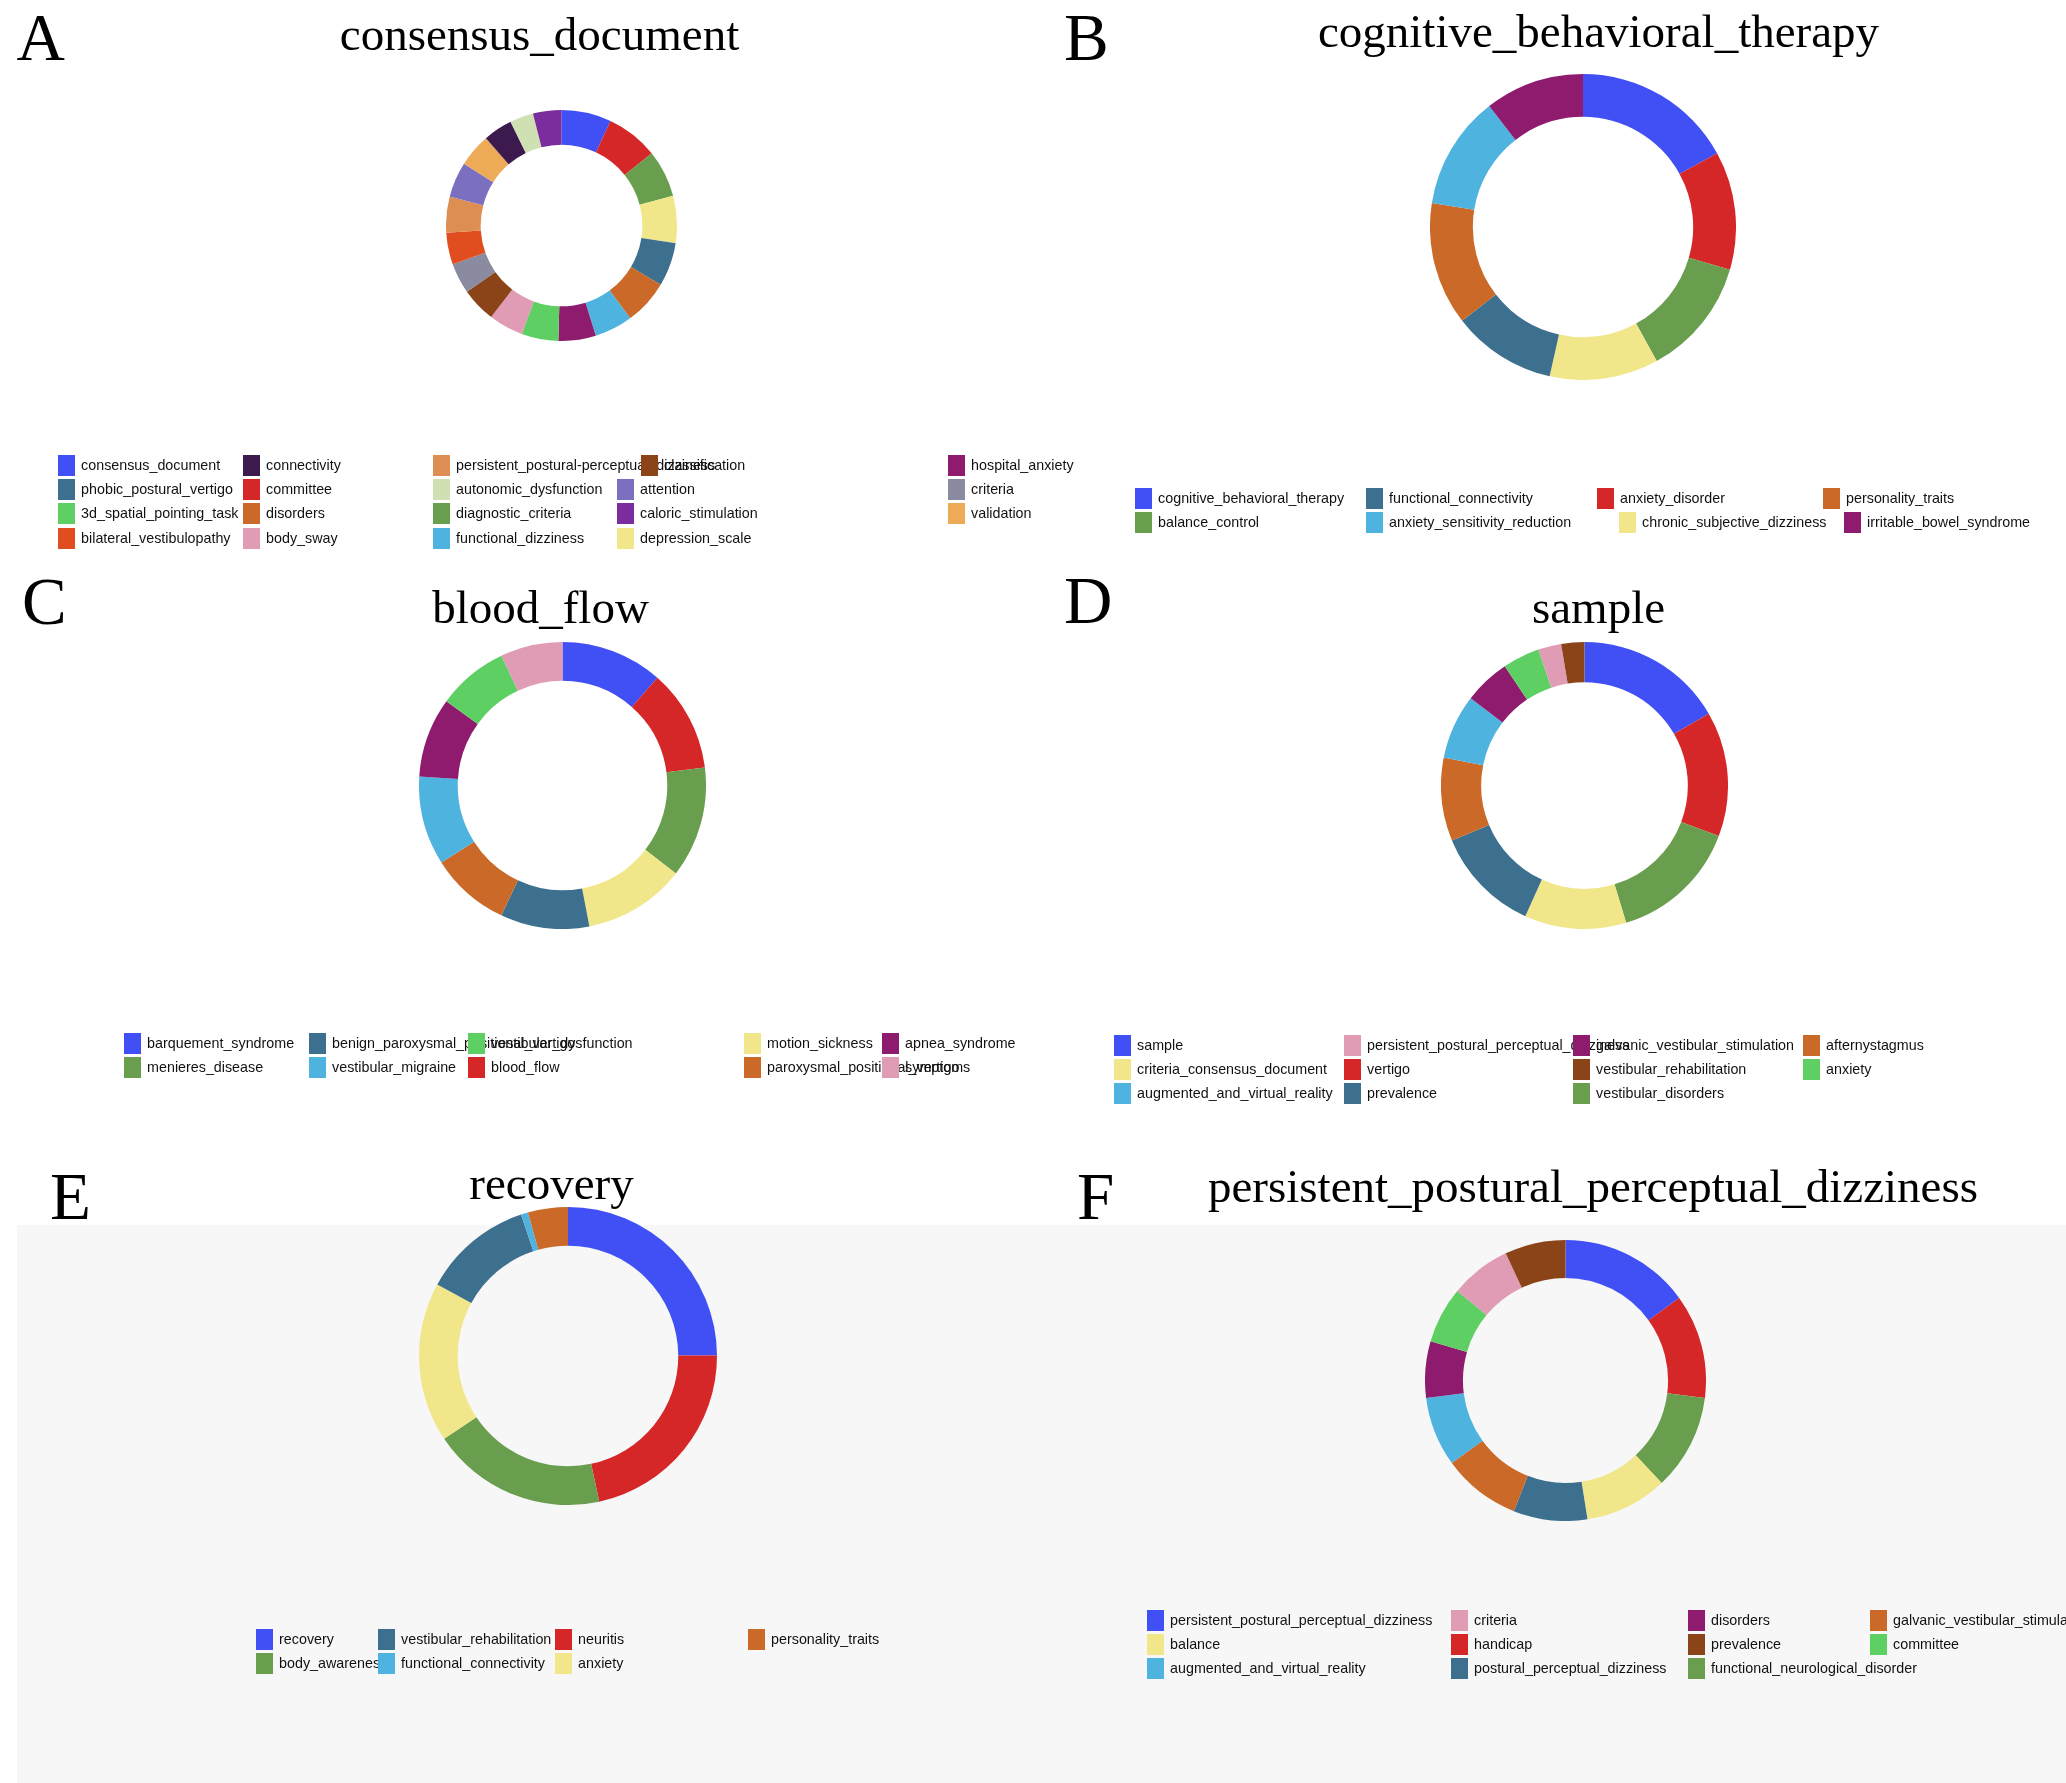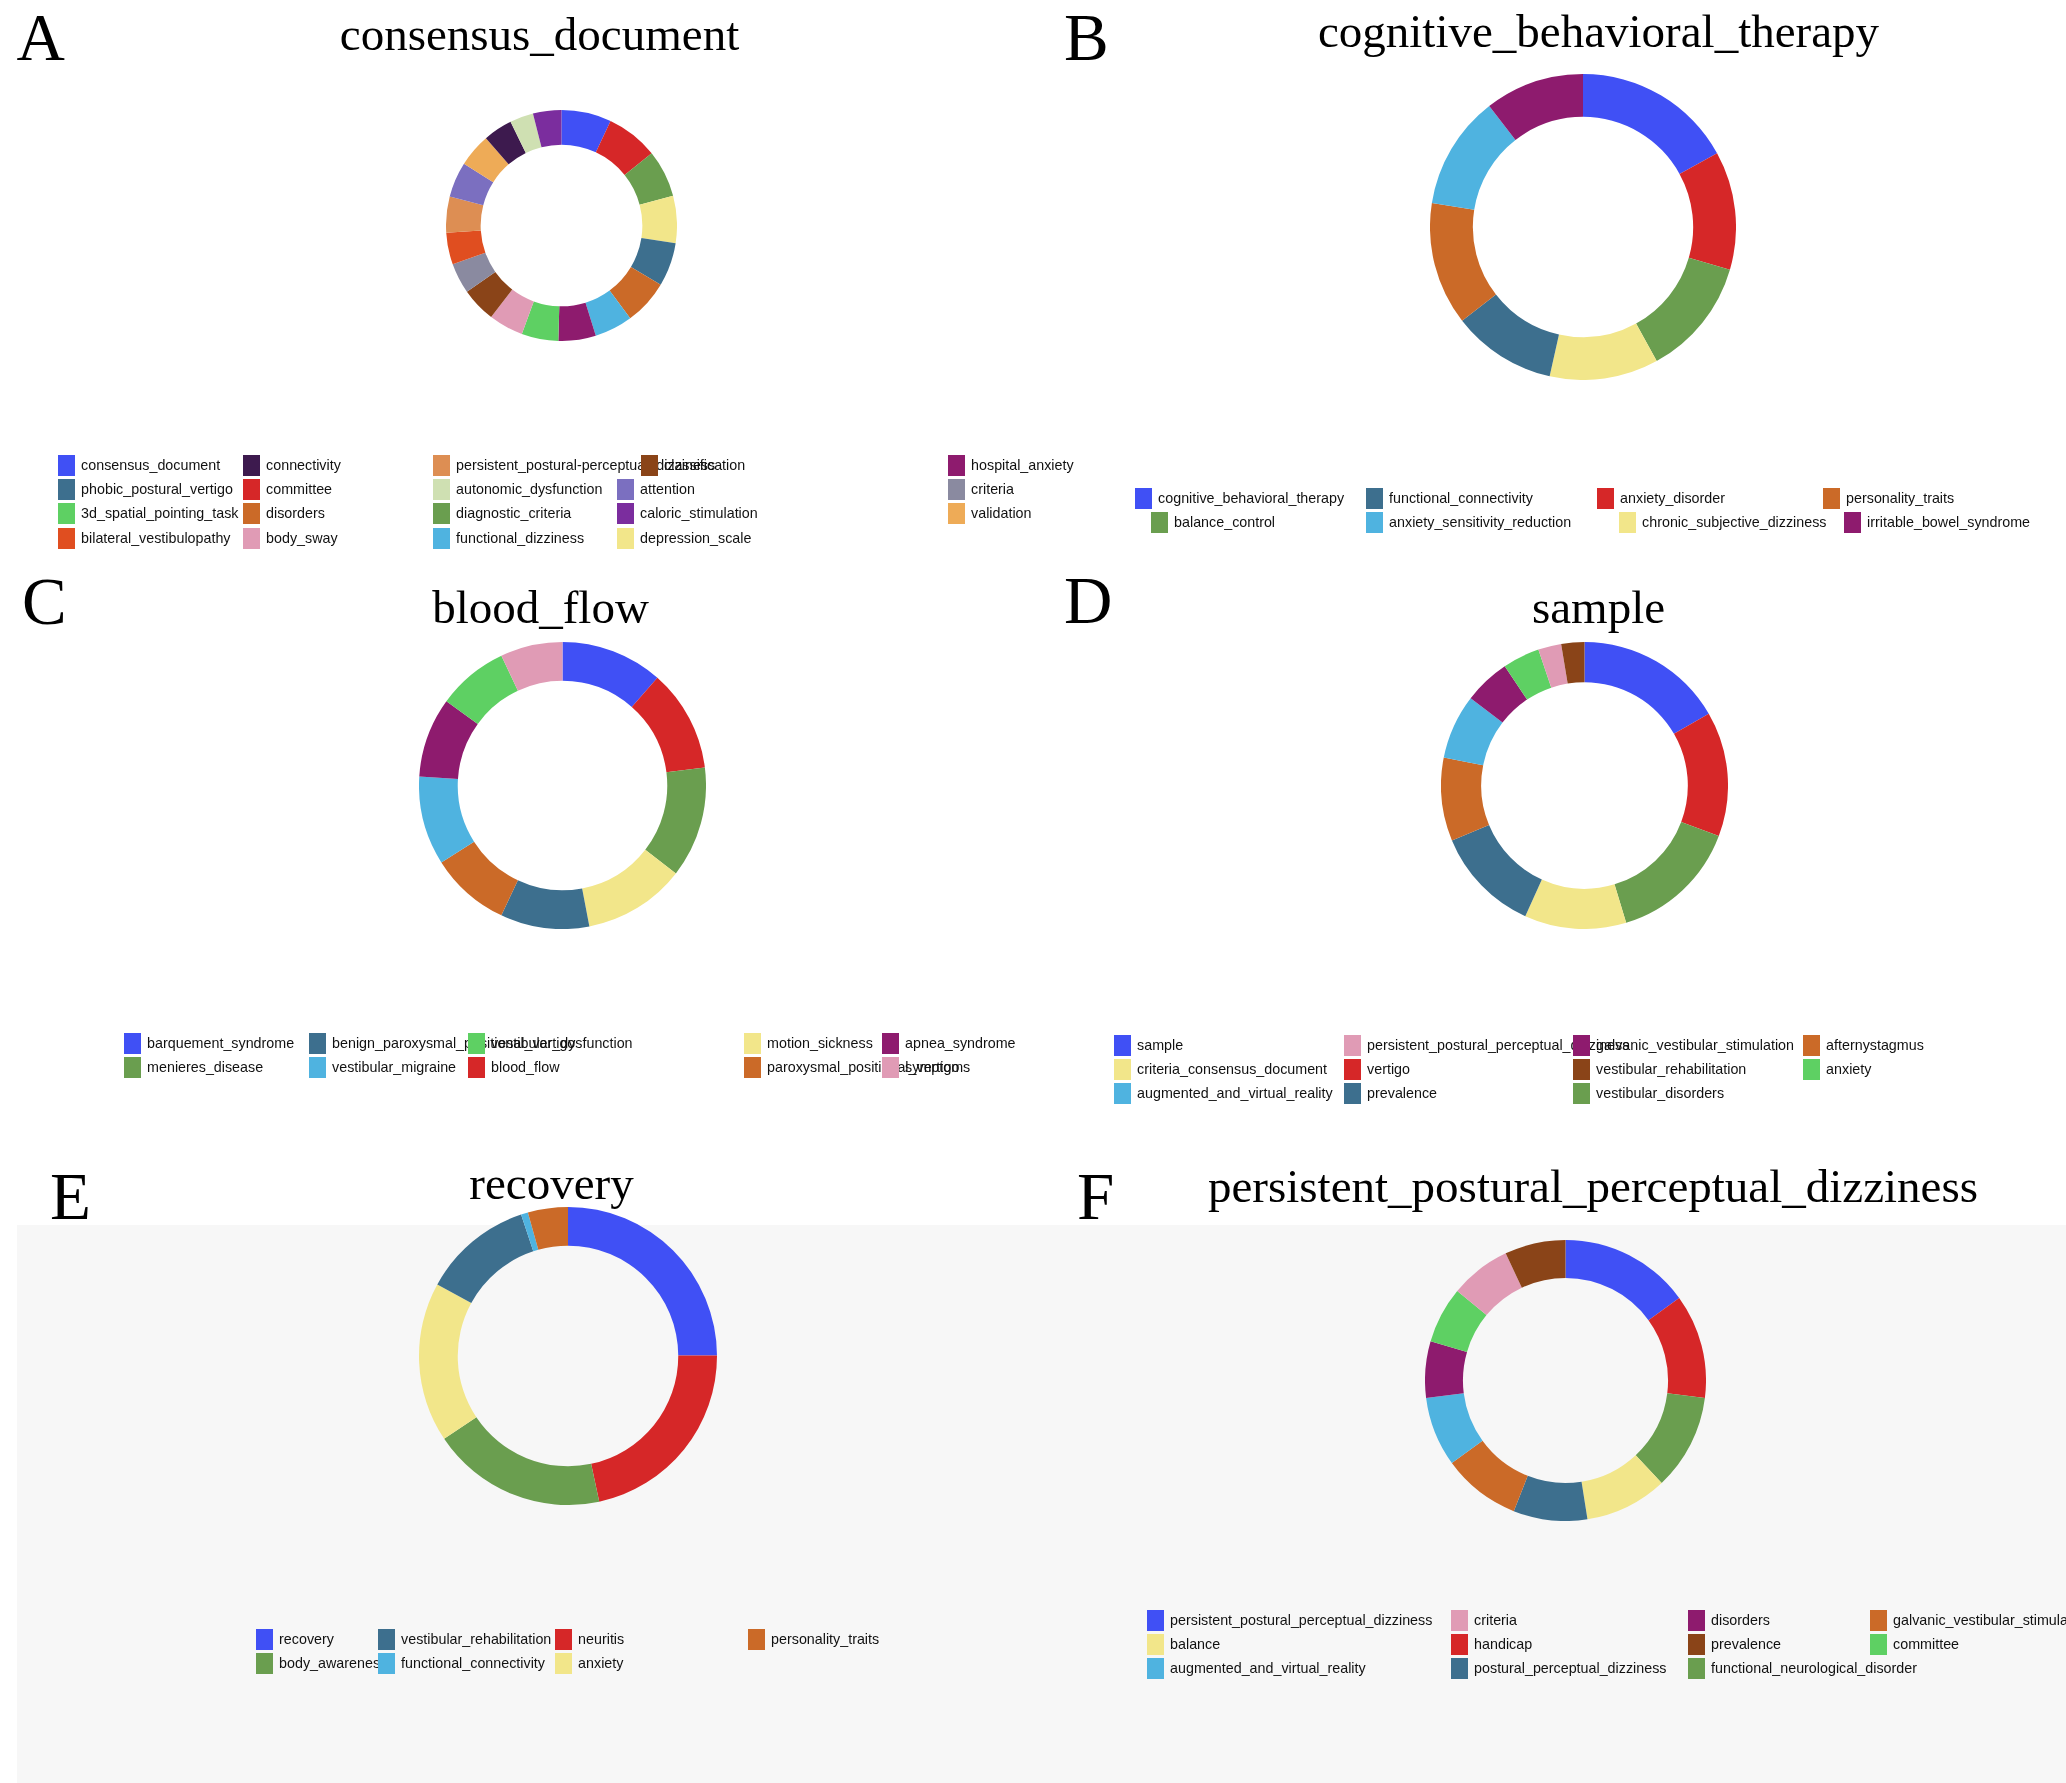--- a/index.html
+++ b/index.html
@@ -158,21 +158,21 @@
         <path d="M 216.9652505124593 548.3169014380023 A 277.5 277.5 0 0 1 58.231984065745905 447.5817073887009 L 119.62702852733707 399.95882931986466 A 199.79999999999998 199.79999999999998 0 0 0 233.9149803689707 472.4881690353617 Z" fill="#3d6f8e" stroke="none"></path>
         <path d="M 58.231984065745905 447.5817073887009 A 277.5 277.5 0 0 1 3.416485484849261 234.089435951336 L 80.1598695490915 246.2443938849619 A 199.79999999999998 199.79999999999998 0 0 0 119.62702852733707 399.95882931986466 Z" fill="#cb6a28" stroke="none"></path>
         <path d="M 3.416485484849261 234.089435951336 A 277.5 277.5 0 0 1 107.41829261129902 58.231984065745905 L 155.0411706801353 119.62702852733707 A 199.79999999999998 199.79999999999998 0 0 0 80.1598695490915 246.2443938849619 Z" fill="#4fb3e0" stroke="none"></path>
         <path d="M 107.41829261129902 58.231984065745905 A 277.5 277.5 0 0 1 277.49999999999994 0 L 277.49999999999994 77.70000000000002 A 199.79999999999998 199.79999999999998 0 0 0 155.0411706801353 119.62702852733707 Z" fill="#8e1b6e" stroke="none"></path>
       </svg></div>
   <div class="legend" id="legend-B" style="left: 1135px; top: 488px; width: 931px; display: block; position: absolute;">
       <div class="legend-item" style="position: absolute; left: 0px; top: 0px;">
         <span class="swatch" style="background: rgb(64, 80, 245);"></span>
         <span class="legend-label">cognitive_behavioral_therapy</span>
       </div>
-      <div class="legend-item" style="position: absolute; left: 16px; top: 24px;">
+      <div class="legend-item" style="position: absolute; left: 0px; top: 24px;">
         <span class="swatch" style="background: rgb(106, 158, 79);"></span>
         <span class="legend-label">balance_control</span>
       </div>
       <div class="legend-item" style="position: absolute; left: 231px; top: 0px;">
         <span class="swatch" style="background: rgb(61, 111, 142);"></span>
         <span class="legend-label">functional_connectivity</span>
       </div>
       <div class="legend-item" style="position: absolute; left: 231px; top: 24px;">
         <span class="swatch" style="background: rgb(79, 179, 224);"></span>
         <span class="legend-label">anxiety_sensitivity_reduction</span>

